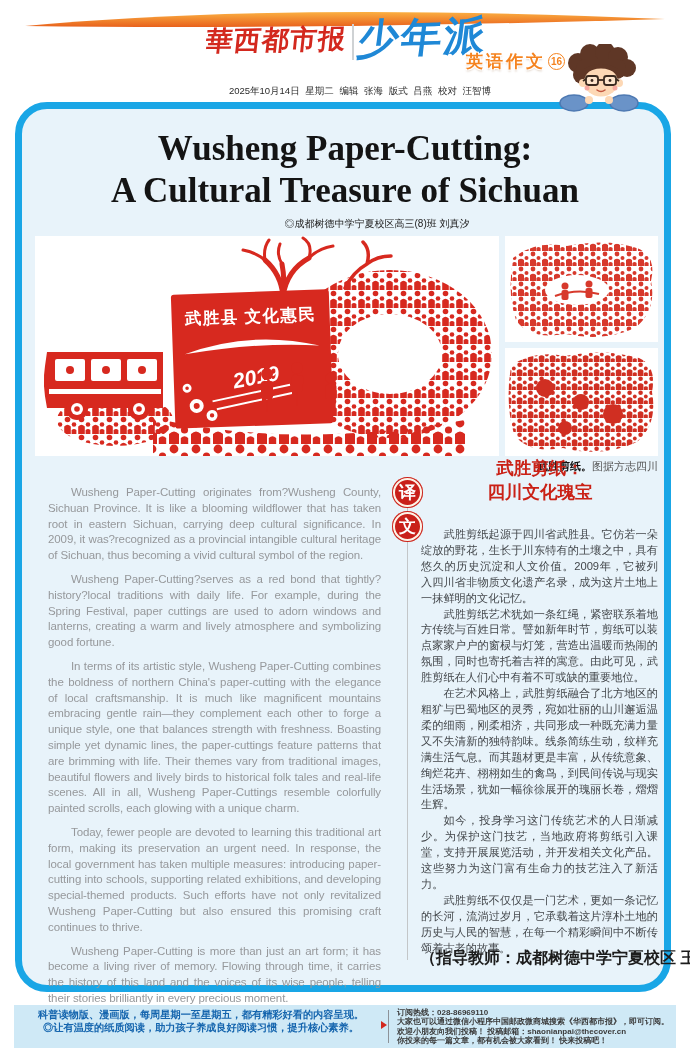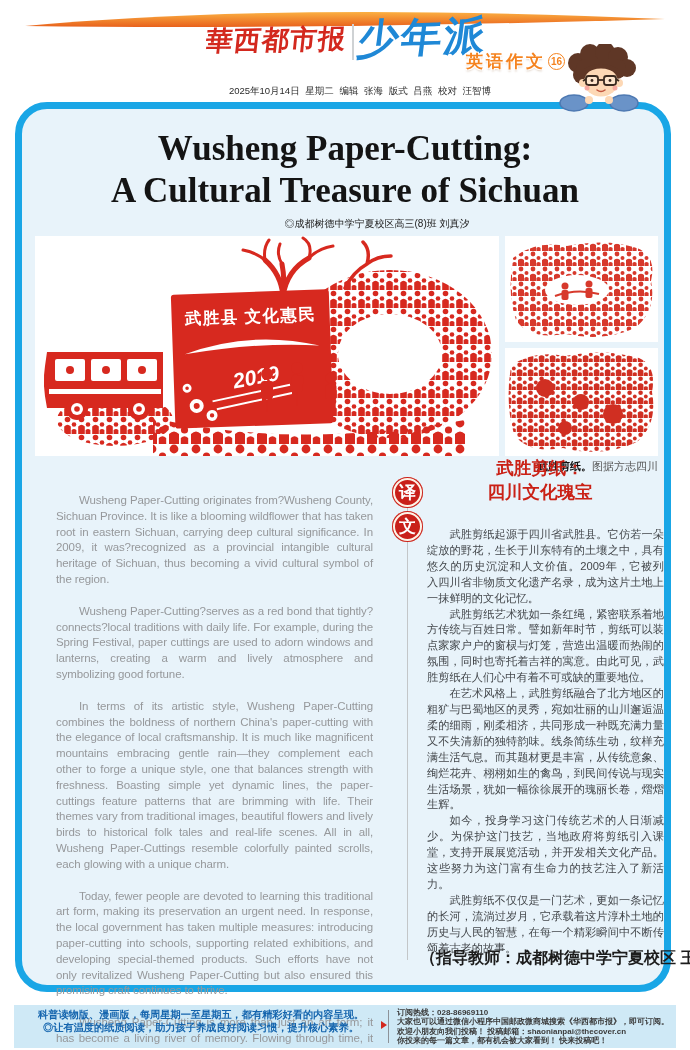--- a/index.html
+++ b/index.html
@@ -32,30 +32,30 @@
   .img-frame{position:absolute;background:#fff;z-index:2;}
   .img-main{left:35px;top:236px;width:464px;height:220px;}
   .img-s1{left:505px;top:236px;width:153px;height:106px;}
   .img-s2{left:505px;top:348px;width:153px;height:108px;}
   .caption{position:absolute;left:380px;top:459px;width:278px;text-align:right;font-size:11px;z-index:2;}
   .caption .cap-b{font-weight:bold;color:#111;}
   .caption .cap-s{font-family:"Liberation Serif",serif;color:#555;}
   
   .col-en{position:absolute;left:40px;top:477px;width:349px;z-index:2;font-size:11.5px;line-height:15.8px;
       color:#96989b;text-align:justify;letter-spacing:-0.1px;}
-  .col-en p{margin:16px;text-indent:2em;}
+  .col-en p{margin:8px;text-indent:2em;}
   .divider-v{position:absolute;left:407px;top:480px;width:1px;height:480px;background:#c3c6c8;z-index:2;}
   .yiwen{position:absolute;left:392px;width:31px;height:31px;border-radius:50%;background:#c9201a;
       box-shadow:inset 0 0 0 1px #c9201a, inset 0 0 0 3px #fdf3e7;z-index:3;text-align:center;
       font-family:"Liberation Serif",serif;font-weight:bold;color:#fff;font-size:17px;line-height:31px;}
   .yiwen-top{top:477px;} .yiwen-bottom{top:511px;}
   .cn-title{position:absolute;left:420px;top:456px;width:240px;text-align:center;z-index:2;
       font-family:"Liberation Serif",serif;font-weight:900;color:#ca2116;font-size:17.5px;line-height:24px;}
   .col-cn{position:absolute;left:421px;top:527px;width:237px;z-index:2;font-size:11.2px;line-height:15.9px;
-      color:#43474b;text-align:justify;margin-left:6px;}
+      color:#43474b;text-align:justify;}
   .col-cn p{margin:0;text-indent:2em;}
   .credit{position:absolute;left:420px;top:948px;width:238px;text-align:center;font-weight:bold;
       font-size:16px;color:#1c1c1c;z-index:2;white-space:nowrap;}
   
   .footer-band{position:absolute;left:14px;top:1005px;width:662px;height:43px;background:#cfe9f6;z-index:1;}
   .footer-left{position:absolute;left:20px;top:1009px;width:362px;text-align:center;color:#1565ae;
       font-weight:bold;font-size:10.2px;line-height:12.6px;z-index:2;}
   .footer-vline{position:absolute;left:388px;top:1010px;width:1px;height:33px;background:#8d9298;z-index:2;}
   .footer-marker{position:absolute;left:381px;top:1021px;width:0;height:0;z-index:3;
       border-top:4px solid transparent;border-bottom:4px solid transparent;border-left:6px solid #d3281e;}
@@ -243,21 +243,21 @@
         <circle cx="60" cy="80" r="7" fill="#d02f22"></circle>
     </svg>
   </div>
 
   <div class="caption">
     <span class="cap-b">武胜剪纸。</span><span class="cap-s">图据方志四川</span>
   </div>
 
   <div class="col-en">
     <p>Wusheng Paper-Cutting originates from?Wusheng County, Sichuan Province. It is like a blooming wildflower that has taken root in eastern Sichuan, carrying deep cultural significance. In 2009, it was?recognized as a provincial intangible cultural heritage of Sichuan, thus becoming a vivid cultural symbol of the region.</p>
-    <p>Wusheng Paper-Cutting?serves as a red bond that tightly?connects?local traditions with daily life. For example, during the Spring Festival, paper cuttings are used to adorn windows and lanterns, creating a warm and lively atmosphere and symbolizing good fortune.</p>
+    <p>Wusheng Paper-Cutting?serves as a red bond that tightly?history?local traditions with daily life. For example, during the Spring Festival, paper cuttings are used to adorn windows and lanterns, creating a warm and lively atmosphere and symbolizing good fortune.</p>
     <p>In terms of its artistic style, Wusheng Paper-Cutting combines the boldness of northern China's paper-cutting with the elegance of local craftsmanship. It is much like magnificent mountains embracing gentle rain—they complement each other to forge a unique style, one that balances strength with freshness. Boasting simple yet dynamic lines, the paper-cuttings feature patterns that are brimming with life. Their themes vary from traditional images, beautiful flowers and lively birds to historical folk tales and real-life scenes. All in all, Wusheng Paper-Cuttings resemble colorfully painted scrolls, each glowing with a unique charm.</p>
     <p>Today, fewer people are devoted to learning this traditional art form, making its preservation an urgent need. In response, the local government has taken multiple measures: introducing paper-cutting into schools, supporting related exhibitions, and developing special-themed products. Such efforts have not only revitalized Wusheng Paper-Cutting but also ensured this promising craft continues to thrive.</p>
     <p>Wusheng Paper-Cutting is more than just an art form; it has become a living river of memory. Flowing through time, it carries the history of this land and the voices of its wise people, telling their stories brilliantly in every precious moment.</p>
   </div>
 
   <div class="divider-v"></div>
   <div class="yiwen yiwen-top">译</div>
   <div class="yiwen yiwen-bottom">文</div>
 
   <div class="cn-title">

